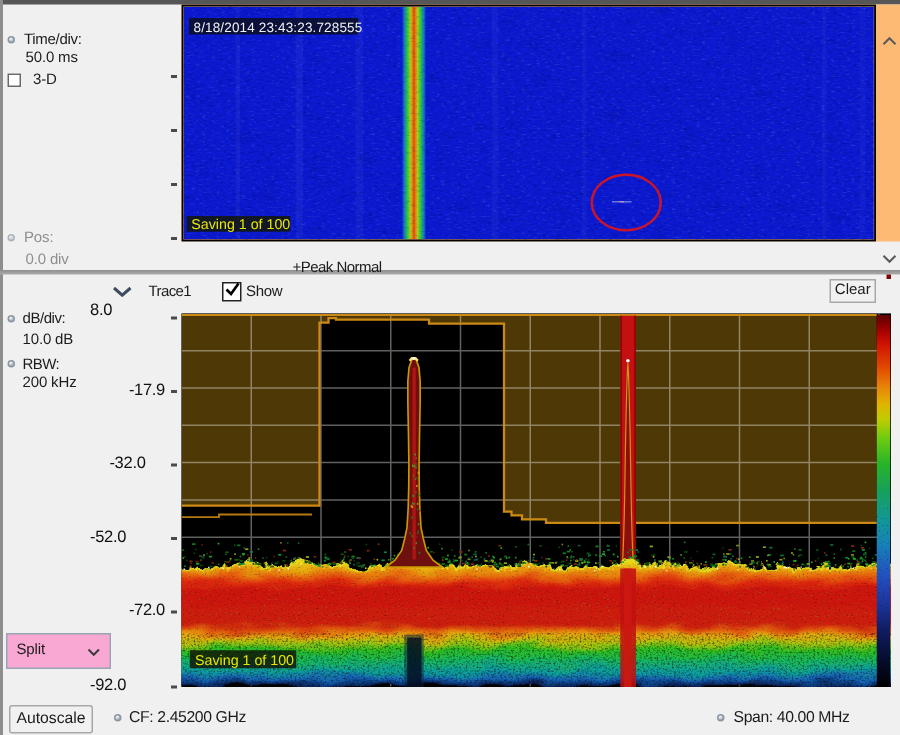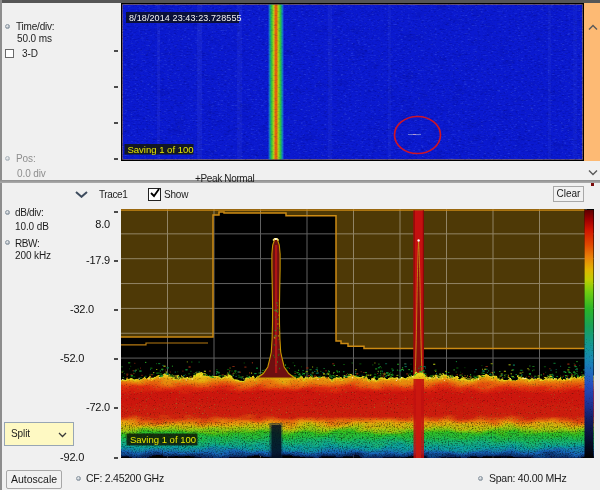--- a/index.html
+++ b/index.html
@@ -106,33 +106,33 @@
 <div class="abs btn" style="left:553px;top:186px;width:29px;height:13.5px">Clear</div>
 <div class="abs" style="left:590.5px;top:183px;width:3.5px;height:2.5px;background:#7a0a0a"></div>
 
 <div class="abs bullet" style="left:5px;top:210px"></div>
 <div class="abs t11" style="left:15px;top:208px;letter-spacing:-0.3px">dB/div:</div>
 <div class="abs t11" style="left:15px;top:221.5px">10.0 dB</div>
 <div class="abs bullet" style="left:5px;top:240px"></div>
 <div class="abs t11" style="left:15px;top:238.5px;letter-spacing:-0.4px">RBW:</div>
 <div class="abs t11" style="left:15px;top:251px">200 kHz</div>
 
-<div class="abs" style="left:4px;top:422px;width:68px;height:22px;background:#fef9c3;border:1px solid #98a6b4">
+<div class="abs" style="left:4px;top:422px;width:68px;height:22px;background:#f9a8d4;border:1px solid #98a6b4">
   <div class="t11" style="position:absolute;left:6px;top:6px">Split</div>
   <svg width="9" height="6" style="position:absolute;right:6px;top:9px">
       <path d="M1,1 L4.5,4.5 L8,1" fill="none" stroke="#3a3a3a" stroke-width="1.3"></path>
     </svg>
 </div>
 <div class="abs btn" style="left:6px;top:470px;width:54px;height:16.5px;border-radius:2px;font-size:10.5px">Autoscale</div>
 
-<div class="abs lab" style="left:60px;top:219px;width:50px;text-align:right">8.0</div>
+<div class="abs lab" style="left:60px;top:202px;width:50px;">8.0</div>
 <div class="abs" style="left:114px;top:210.5px;width:4px;height:2px;background:#4a4a4a"></div>
 <div class="abs lab" style="left:60px;top:254.7px;width:50px;text-align:right">-17.9</div>
 <div class="abs" style="left:114px;top:259.7px;width:4px;height:2px;background:#4a4a4a"></div>
-<div class="abs lab" style="left:44px;top:303.9px;width:50px;text-align:right">-32.0</div>
+<div class="abs lab" style="left:60px;top:303.9px;width:50px;text-align:center">-32.0</div>
 <div class="abs" style="left:114px;top:308.9px;width:4px;height:2px;background:#4a4a4a"></div>
 <div class="abs lab" style="left:60px;top:353.1px;width:50px;text-align:left">-52.0</div>
 <div class="abs" style="left:114px;top:358.1px;width:4px;height:2px;background:#4a4a4a"></div>
 <div class="abs lab" style="left:60px;top:402.3px;width:50px;text-align:right">-72.0</div>
 <div class="abs" style="left:114px;top:407.3px;width:4px;height:2px;background:#4a4a4a"></div>
 <div class="abs lab" style="left:60px;top:451.5px;width:50px;text-align:left">-92.0</div>
 <div class="abs" style="left:114px;top:456.5px;width:4px;height:2px;background:#4a4a4a"></div>
 
 <div class="abs" style="left:121px;top:209px;width:473px;height:249px;background:#000">
 <svg width="473" height="249" style="position:absolute;left:0;top:0">

